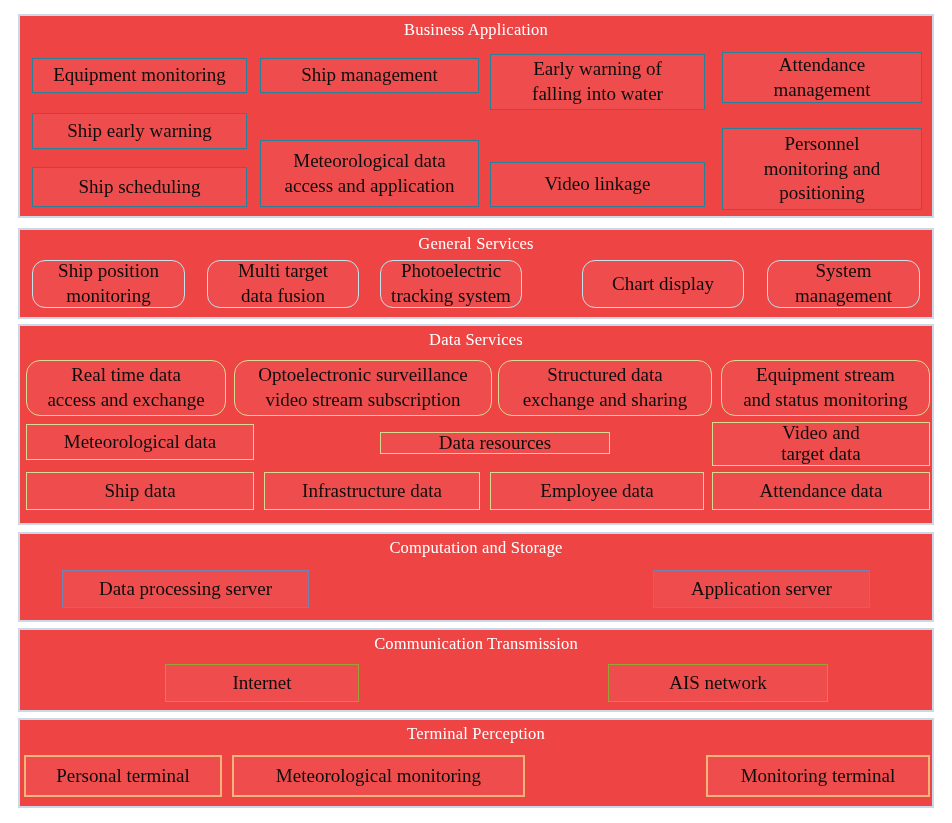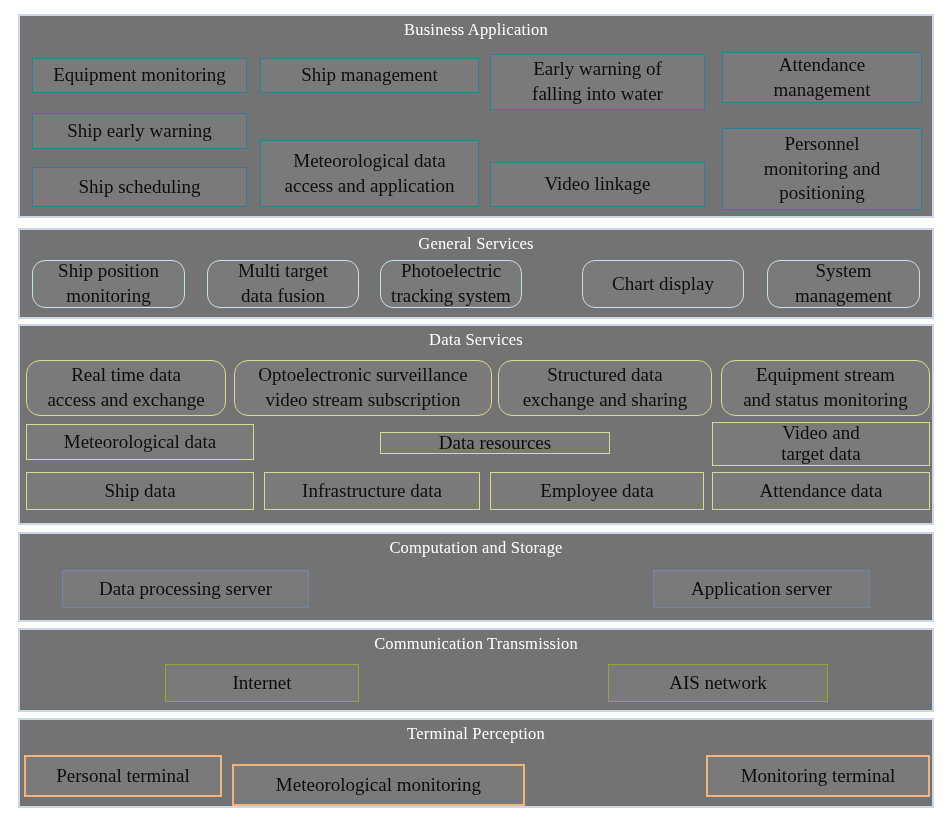--- a/index.html
+++ b/index.html
@@ -6,21 +6,21 @@
   .diagram{
     position:relative;
     width:952px;height:823px;
     background:#ffffff;
     font-family:"Liberation Serif","DejaVu Serif",serif;
     overflow:hidden;
   }
   .panel{
     position:absolute;
     left:18px;width:916px;
-    background:#737373;
+    background:#ef4444;
     border:2px solid #ccd7e7;
     box-sizing:border-box;
   }
   .panel-title{
     position:absolute;
     left:0;top:4px;width:100%;
     text-align:center;
     color:#ffffff;
     font-size:16.5px;
     letter-spacing:.2px;
@@ -168,21 +168,21 @@
     <div class="box b-comm" style="left:588px;top:34px;width:220px;height:38px;">
         <span class="lbl">AIS network</span>
       </div>
   </section>
 
   <section class="panel" style="top:718px;height:90px;">
     <div class="panel-title">Terminal Perception</div>
     <div class="box b-term" style="left:4px;top:35px;width:198px;height:42px;">
         <span class="lbl">Personal terminal</span>
       </div>
-    <div class="box b-term" style="left:212px;top:44px;width:293px;height:42px;">
+    <div class="box b-term" style="left:212px;top:35px;width:293px;height:42px;">
         <span class="lbl">Meteorological monitoring</span>
       </div>
     <div class="box b-term" style="left:686px;top:35px;width:224px;height:42px;">
         <span class="lbl">Monitoring terminal</span>
       </div>
   </section>
 
 </div>
 
 </body></html>

